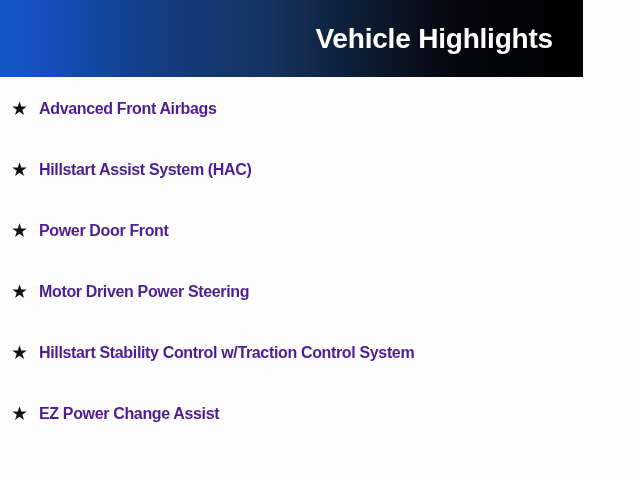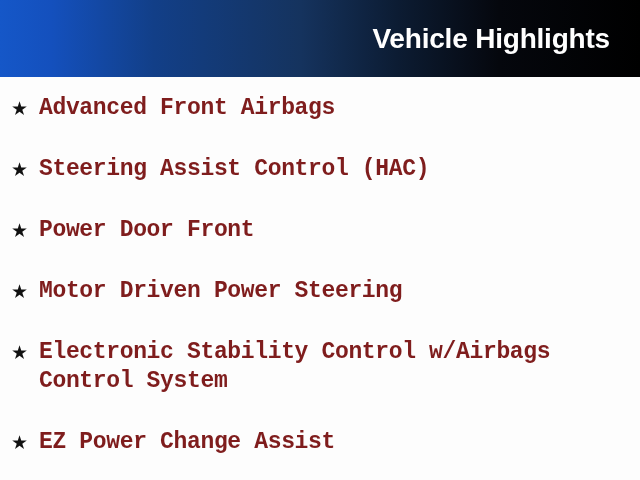--- a/index.html
+++ b/index.html
@@ -22,21 +22,21 @@
     height: 480px;
     background: #fdfdfd;
     box-sizing: border-box;
   }
 
   
   .header {
     position: absolute;
     top: 0;
     left: 0;
-    width: 640px;
+    width: 583px;
     height: 77px;
     background: linear-gradient(
         to right,
         #1557c8 0%,
         #1450bd 8%,
         #123f88 24%,
         #15335e 47%,
         #0c1c33 62%,
         #05070d 78%,
         #000000 100%);
@@ -89,62 +89,62 @@
     line-height: 29px;
     font-size: 19px;
     color: #111111;
     text-align: left;
     margin-right: 9px;
     user-select: none;
   }
 
   .highlight-label {
     flex: 1 1 auto;
-    color: #7f1d1d;
-    font-size: 23px;
+    color: #4c1d95;
+    font-size: 16px;
     font-weight: bold;
     line-height: 29px;
     letter-spacing: -0.35px;
-    font-family: Liberation Mono, monospace;
+    font-family: Liberation Sans, sans-serif;
   }
 </style>
 </head>
 <body>
 
 <div id="page">
 
   <div class="header">
     <div class="header-title">Vehicle Highlights</div>
   </div>
 
   <ul class="highlights">
 
     <li class="highlight-item">
       <span class="star-bullet">★</span>
       <span class="highlight-label">Advanced Front Airbags</span>
     </li>
 
     <li class="highlight-item">
       <span class="star-bullet">★</span>
-      <span class="highlight-label">Steering Assist Control (HAC)</span>
+      <span class="highlight-label">Hillstart Assist System (HAC)</span>
     </li>
 
     <li class="highlight-item">
       <span class="star-bullet">★</span>
       <span class="highlight-label">Power Door Front</span>
     </li>
 
     <li class="highlight-item">
       <span class="star-bullet">★</span>
       <span class="highlight-label">Motor Driven Power Steering</span>
     </li>
 
     <li class="highlight-item">
       <span class="star-bullet">★</span>
-      <span class="highlight-label">Electronic Stability Control w/Airbags Control System</span>
+      <span class="highlight-label">Hillstart Stability Control w/Traction Control System</span>
     </li>
 
     <li class="highlight-item">
       <span class="star-bullet">★</span>
       <span class="highlight-label">EZ Power Change Assist</span>
     </li>
 
   </ul>
 
 </div>

